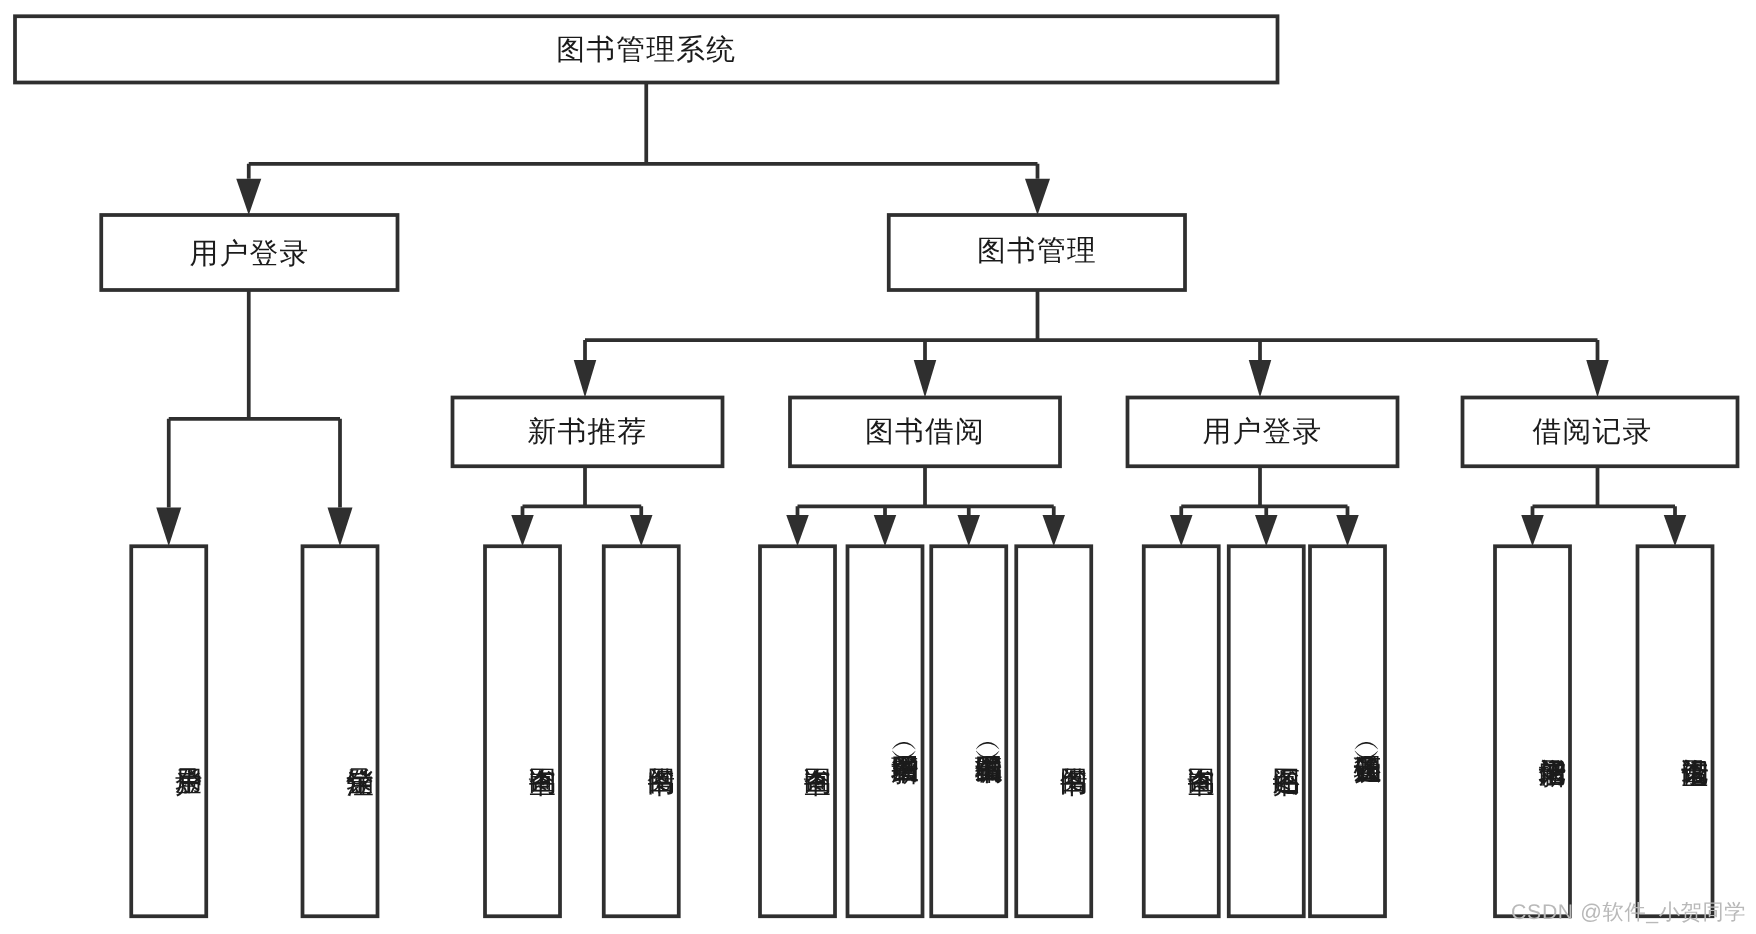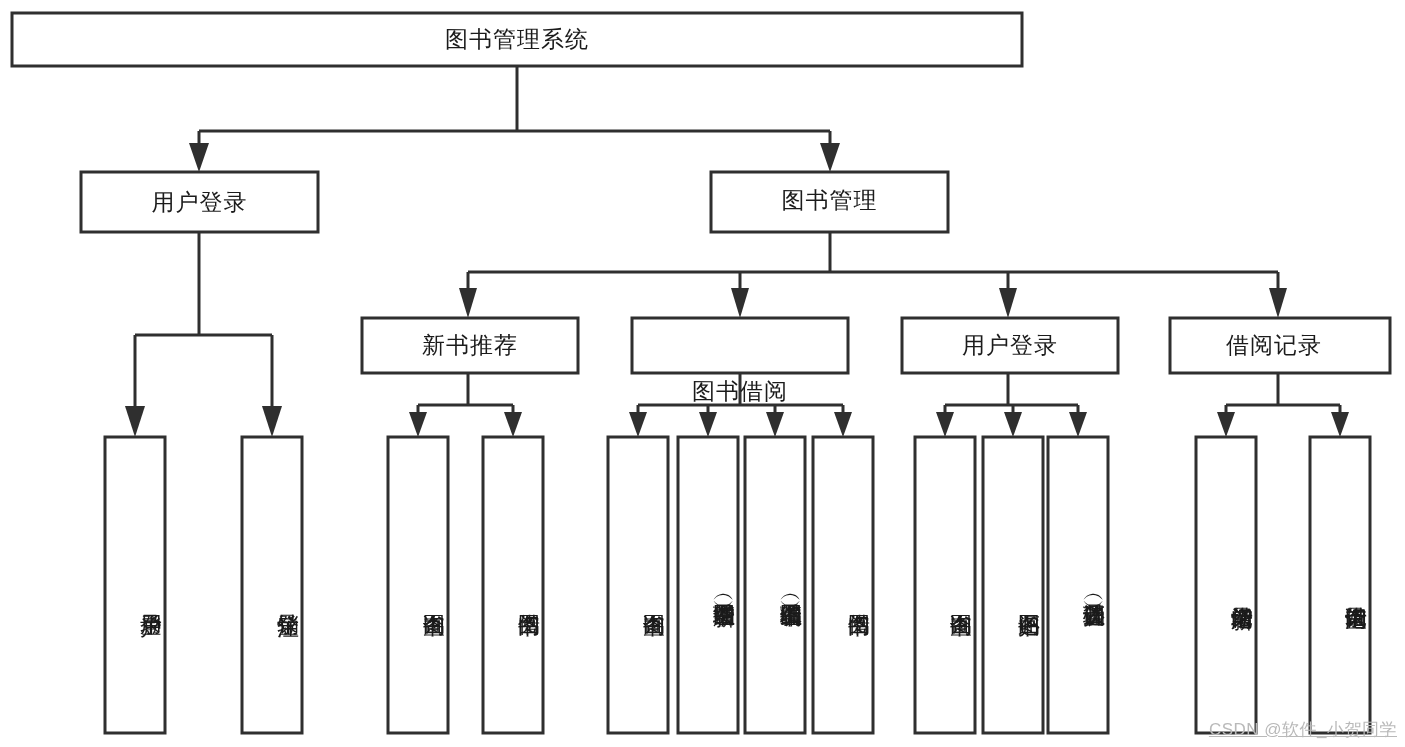--- a/index.html
+++ b/index.html
@@ -78,21 +78,20 @@
   .watermark {
     position: absolute;
     right: 8px;
     bottom: 6px;
     font-family: "Liberation Sans", "DejaVu Sans", sans-serif;
     font-size: 17px;
     color: #b9b9b9;
     letter-spacing: 0.5px;
     white-space: nowrap;
     pointer-events: none;
-    text-decoration: underline;
   }
 </style>
 </head>
 <body>
 
 <div id="diagram-root">
 
   <svg id="flow" viewBox="0 0 1405 747">
 
     <rect class="node-box" x="12" y="13" width="1010" height="53"></rect>
@@ -177,21 +176,21 @@
     <polygon class="arrow-head" points="1217,412 1235,412 1226,437"></polygon>
     <polygon class="arrow-head" points="1331,412 1349,412 1340,437"></polygon>
   </svg>
 
   <div class="node-label" style="left:12px; top:13px; width:1010px; height:53px;">图书管理系统</div>
 
   <div class="node-label" style="left:81px; top:172px; width:237px; height:60px;">用户登录</div>
   <div class="node-label" style="left:711px; top:172px; width:237px; height:60px;font-family:Liberation Mono, monospace;">图书管理</div>
 
   <div class="node-label" style="left:362px; top:318px; width:216px; height:55px;">新书推荐</div>
-  <div class="node-label" style="left:632px; top:318px; width:216px; height:55px;margin-top:46px;">图书借阅</div>
+  <div class="node-label" style="left:632px; top:318px; width:216px; height:55px;">图书借阅</div>
   <div class="node-label" style="left:902px; top:318px; width:216px; height:55px;">用户登录</div>
   <div class="node-label" style="left:1164px; top:318px; width:220px; height:55px;">借阅记录</div>
 
   <div class="leaf-label" style="left:105px;  top:468px; width:60px; height:258px;">用户登录</div>
   <div class="leaf-label" style="left:242px;  top:468px; width:60px; height:258px;">注销登录</div>
   <div class="leaf-label" style="left:388px;  top:468px; width:60px; height:258px;">查询图书</div>
   <div class="leaf-label" style="left:483px;  top:468px; width:60px; height:258px;">借阅图书</div>
   <div class="leaf-label" style="left:608px;  top:468px; width:60px; height:258px;">查询图书</div>
   <div class="leaf-label" style="left:678px;  top:443px; width:60px; height:288px;">新增图书（管理员）</div>
   <div class="leaf-label" style="left:745px;  top:443px; width:60px; height:288px;">编辑图书（管理员）</div>

